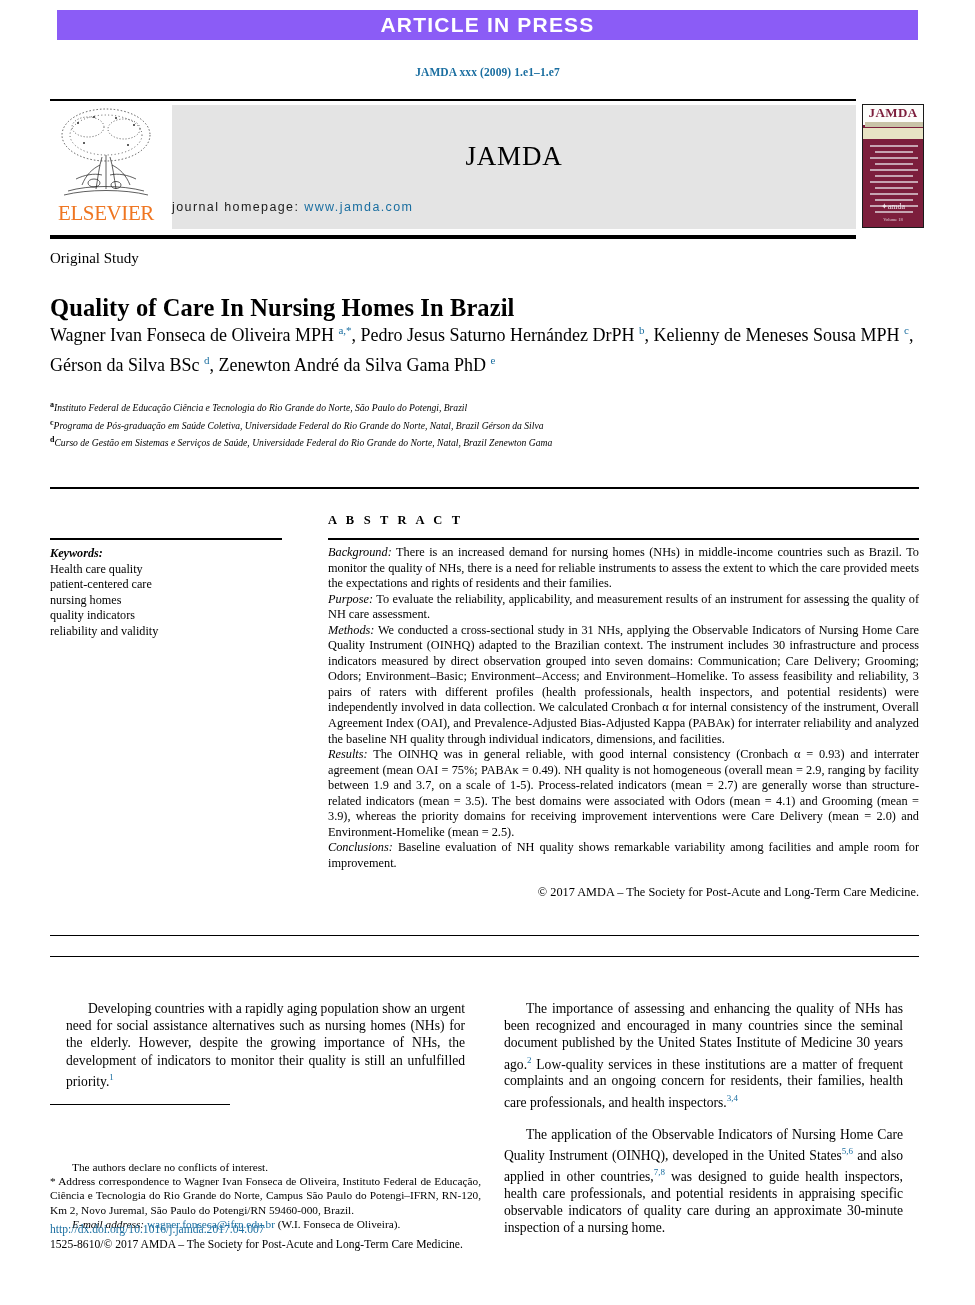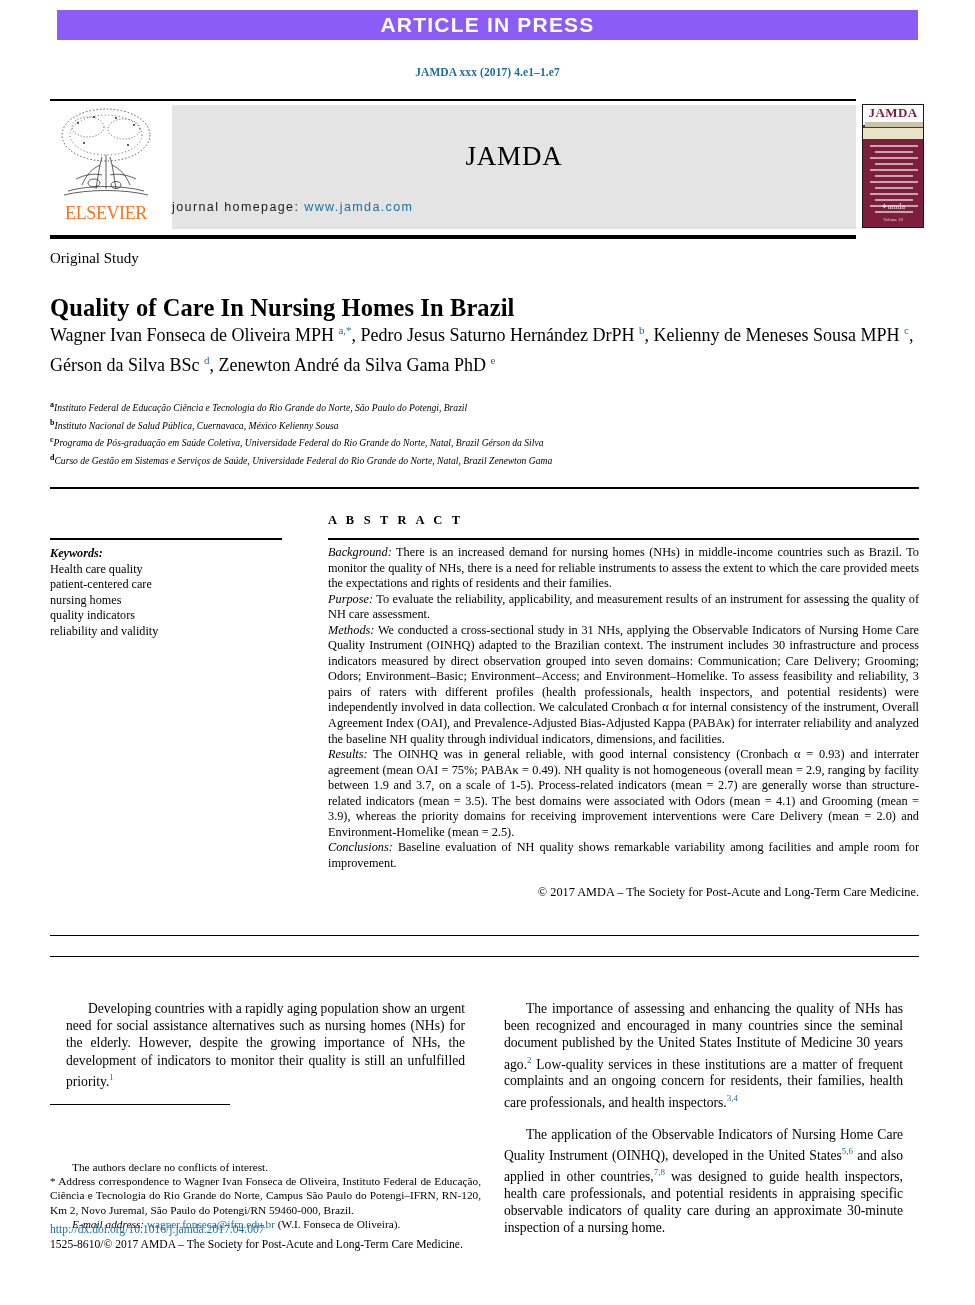--- a/index.html
+++ b/index.html
@@ -56,21 +56,21 @@
   .elsevier-logo {
     position: absolute;
     left: 0; top: 2px;
     width: 112px; height: 124px;
   }
   .els-tree { position:absolute; left:4px; top:0; width:104px; height:96px; }
   .els-word {
     position: absolute; left: 0; top: 96px; width: 112px;
     text-align: center;
     font-family: "Liberation Serif", serif;
-    font-size: 18px;
+    font-size: 21px;
     letter-spacing: -0.4px;
     color: #ef7622;
     line-height: 24px;
   }
   .grey-band {
     position: absolute;
     left: 122px; top: 2px;
     width: 684px; height: 124px;
     background: #e4e4e4;
   }
@@ -261,21 +261,21 @@
   }
   .doi .link { color:#1a6ea0; }
 </style>
 </head>
 <body>
 
 <div class="press-banner">
   <span>ARTICLE IN PRESS</span>
 </div>
 
-<div class="citation">JAMDA xxx (2017) 4.e1–1.e7</div>
+<div class="citation">JAMDA xxx (2009) 1.e1–1.e7</div>
 
 <div class="hdr-rule-top"></div>
 
 <div class="hdr-band">
 
   <div class="elsevier-logo">
     <svg class="els-tree" viewBox="0 0 104 96">
       <g stroke="#1a1a1a" stroke-width="0.7" fill="none">
         <ellipse cx="52" cy="30" rx="44" ry="26" stroke-dasharray="1.5 2"></ellipse>
         <ellipse cx="52" cy="30" rx="36" ry="20" stroke-dasharray="1 2.5"></ellipse>
@@ -338,21 +338,20 @@
   <div class="cover-foot">Volume 18</div>
 </div>
 
 <div class="hdr-rule-bottom"></div>
 
 <div class="sec-label">Original Study</div>
 <h1 class="art-title">Quality of Care In Nursing Homes In Brazil</h1>
 <div class="authors">Wagner Ivan Fonseca de Oliveira MPH <sup>a,*</sup>, Pedro Jesus Saturno Hernández DrPH <sup>b</sup>, Kelienny de Meneses Sousa MPH <sup>c</sup>, Gérson da Silva BSc <sup>d</sup>, Zenewton André da Silva Gama PhD <sup>e</sup></div>
 <div class="affils">
     <div><sup>a</sup><span>Instituto Federal de Educação Ciência e Tecnologia do Rio Grande do Norte, São Paulo do Potengi, Brazil</span></div>
-    <div><sup>b</sup><span>Instituto Nacional de Salud Pública, Cuernavaca, México Kelienny Sousa</span></div>
     <div><sup>c</sup><span>Programa de Pós-graduação em Saúde Coletiva, Universidade Federal do Rio Grande do Norte, Natal, Brazil Gérson da Silva</span></div>
     <div><sup>d</sup><span>Curso de Gestão em Sistemas e Serviços de Saúde, Universidade Federal do Rio Grande do Norte, Natal, Brazil Zenewton Gama</span></div>
   </div>
 <div class="rule-after-affil"></div>
 
 <div class="kw-rule"></div>
 <div class="keywords">
   <div class="kw-head">Keywords:</div>
   <div>
       <div>Health care quality</div>

